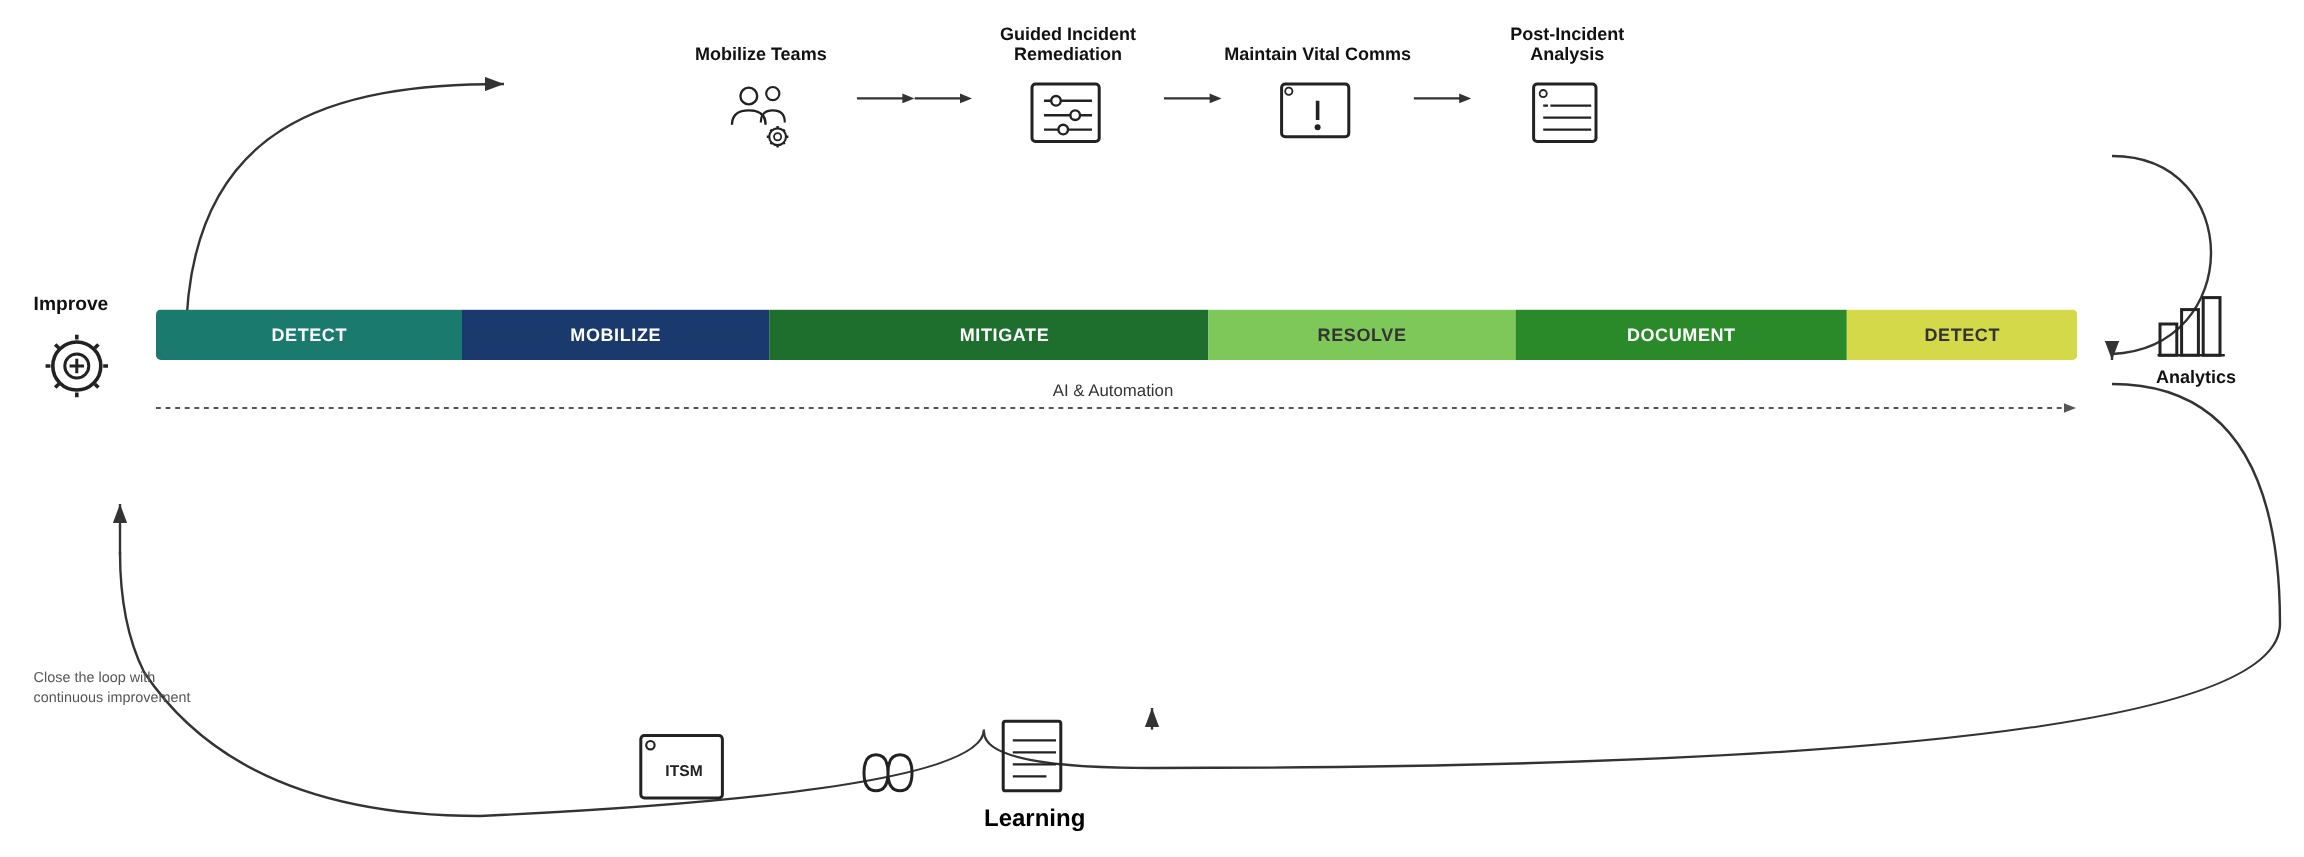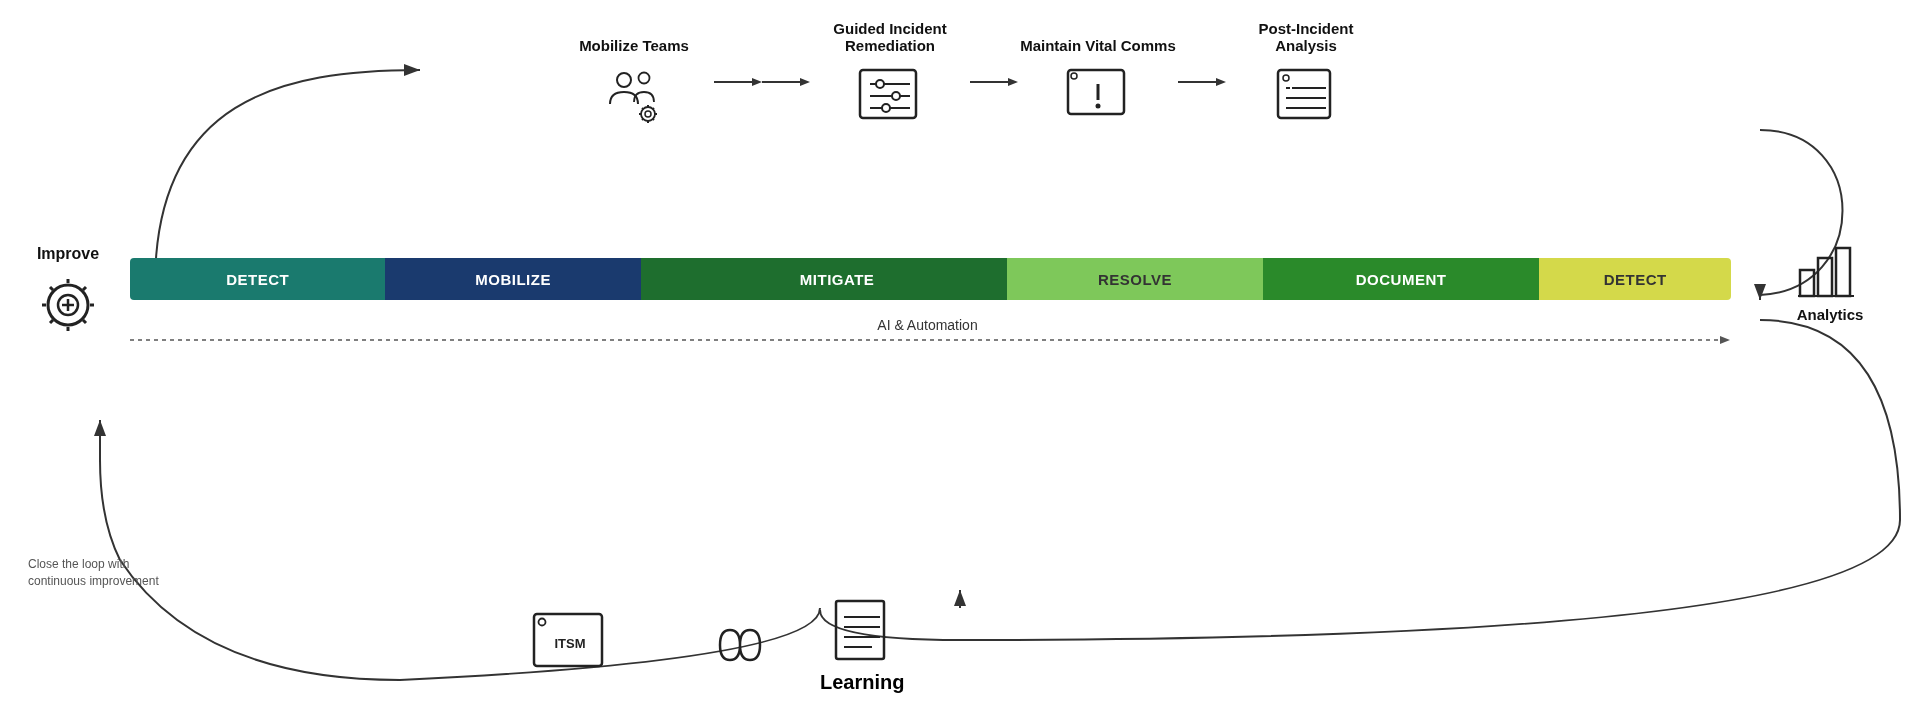--- a/index.html
+++ b/index.html
@@ -68,21 +68,21 @@
       height: 24px;
     }
 
     
     .improve-section {
       position: absolute;
       top: 245px;
       left: 28px;
       display: flex;
       flex-direction: column;
-      align-items: center;
+      align-items: flex-start;
       width: 80px;
     }
 
     .improve-label {
       font-size: 16px;
       font-weight: 700;
       color: #111;
       margin-bottom: 6px;
     }
 

